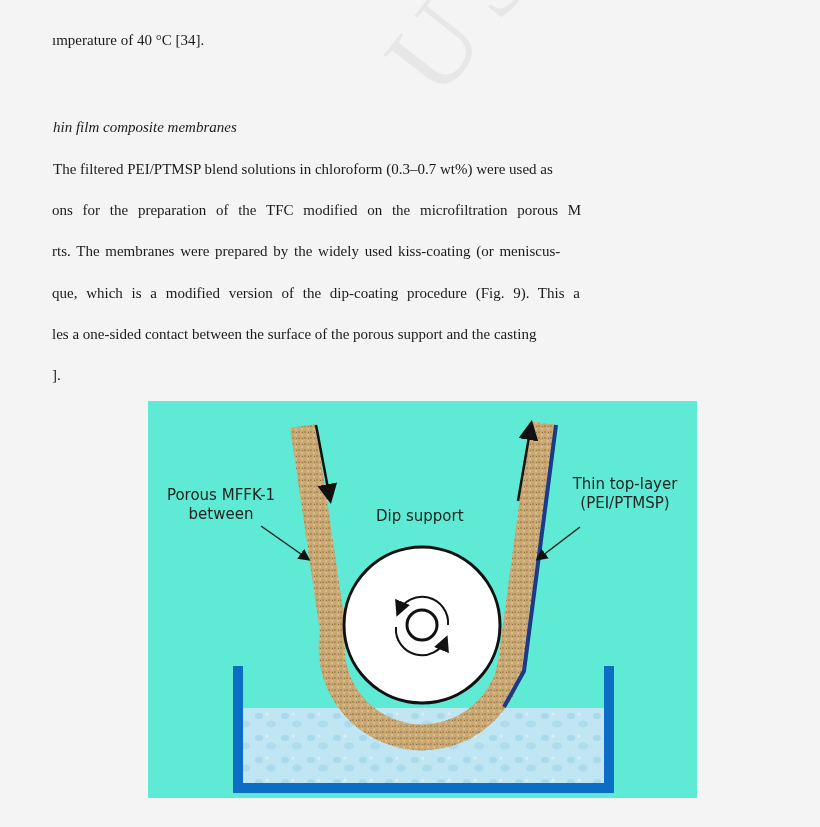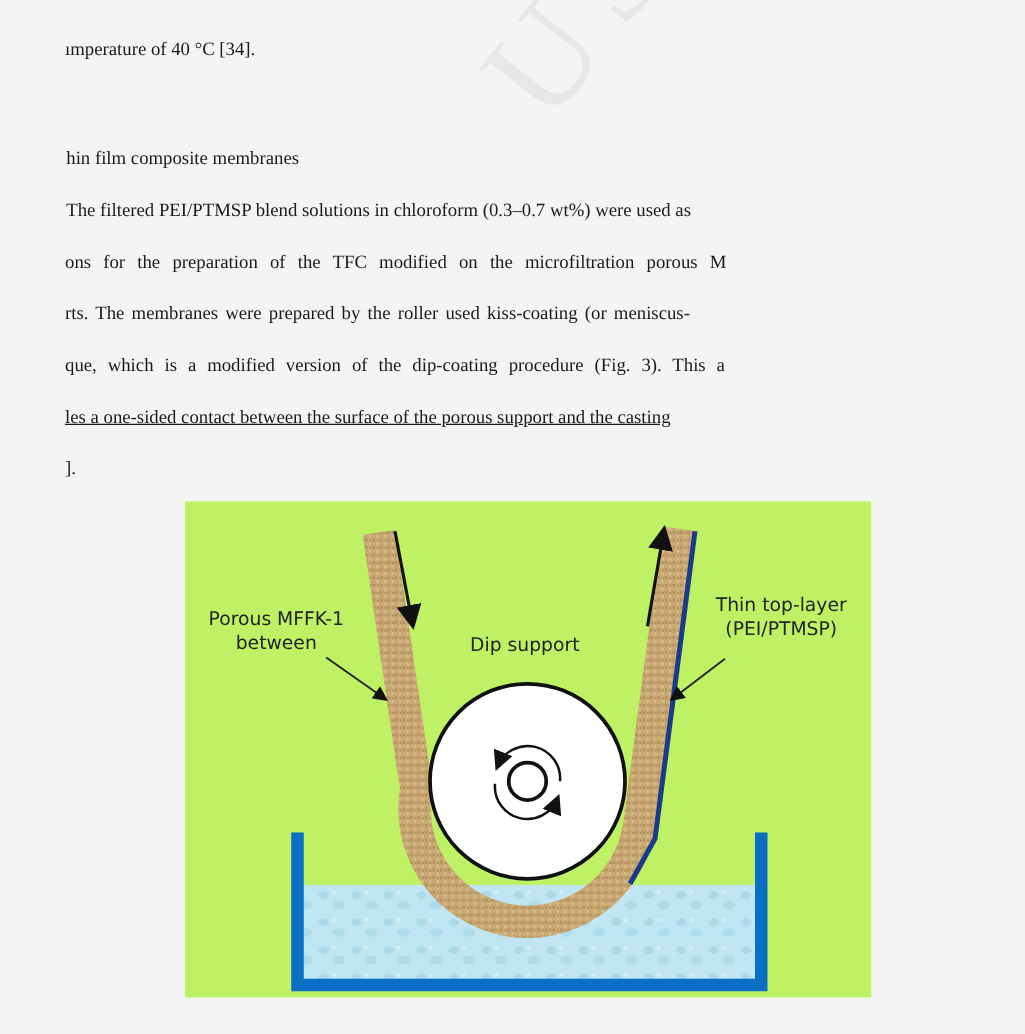--- a/index.html
+++ b/index.html
@@ -6,54 +6,54 @@
   body {
     width: 820px; height: 827px; overflow: hidden;
     background: #f4f4f4; position: relative;
     font-family: "Liberation Serif", "DejaVu Serif", serif;
     color: #1a1a1a;
   }
   .line {
     position: absolute; white-space: nowrap;
     font-size: 15px; line-height: 26px; margin-left: 44px;
   }
-  .heading { }
+  .heading { font-style: italic; }
   .watermark {
     position: absolute; left: 360px; top: 40px;
     font-family: "Liberation Serif", serif;
     font-size: 110px; color: rgba(0,0,0,0.05);
     transform: rotate(-52deg); transform-origin: 0 0;
     letter-spacing: 18px; white-space: nowrap;
     pointer-events: none;
   }
   .figure {
     position: absolute; left: 148px; top: 401px;
-    width: 549px; height: 397px; background: #bef264;
+    width: 549px; height: 397px; background: #5eead4;
   }
   .figure svg { position: absolute; left: 0; top: 0; }
   .flabel {
     position: absolute; font-family: "DejaVu Sans", sans-serif;
     font-size: 15px; line-height: 19px; color: #222; text-align: center;
     white-space: nowrap;
   }
 </style>
 </head>
 <body>
 
 <div class="watermark">USCRIPT</div>
 
 <div class="line" style="left:8px; top:27px;">ımperature of 40 °C [34].</div>
 
 <div class="line heading" style="left:9px; top:114px;">hin film composite membranes</div>
 
 <div class="line" style="left:9px; top:156px; width:860px;">The filtered PEI/PTMSP blend solutions in chloroform (0.3–0.7 wt%) were used as</div>
 <div class="line" style="left:8px; top:197px; word-spacing:6px;">ons for the preparation of the TFC modified on the microfiltration porous M</div>
-<div class="line" style="left:8px; top:238px; word-spacing:2px;">rts. The membranes were prepared by the roller used kiss-coating (or meniscus-</div>
-<div class="line" style="left:8px; top:280px; word-spacing:5px;">que, which is a modified version of the dip-coating procedure (Fig. 3). This a</div>
-<div class="line" style="left:8px; top:321px;text-decoration:underline;">les a one-sided contact between the surface of the porous support and the casting</div>
+<div class="line" style="left:8px; top:238px; word-spacing:2px;">rts. The membranes were prepared by the widely used kiss-coating (or meniscus-</div>
+<div class="line" style="left:8px; top:280px; word-spacing:5px;">que, which is a modified version of the dip-coating procedure (Fig. 9). This a</div>
+<div class="line" style="left:8px; top:321px;">les a one-sided contact between the surface of the porous support and the casting</div>
 <div class="line" style="left:8px; top:362px;">].</div>
 
 <div class="figure">
   <svg width="549" height="397" viewBox="0 0 549 397">
     <defs>
       <pattern id="burlap" width="6" height="6" patternUnits="userSpaceOnUse">
         <rect width="6" height="6" fill="#c9a874"></rect>
         <rect x="0" y="0" width="2" height="2" fill="#b08d58"></rect>
         <rect x="3" y="3" width="2" height="2" fill="#d8bd8c"></rect>
         <rect x="4" y="1" width="1" height="1" fill="#8f7040"></rect>

